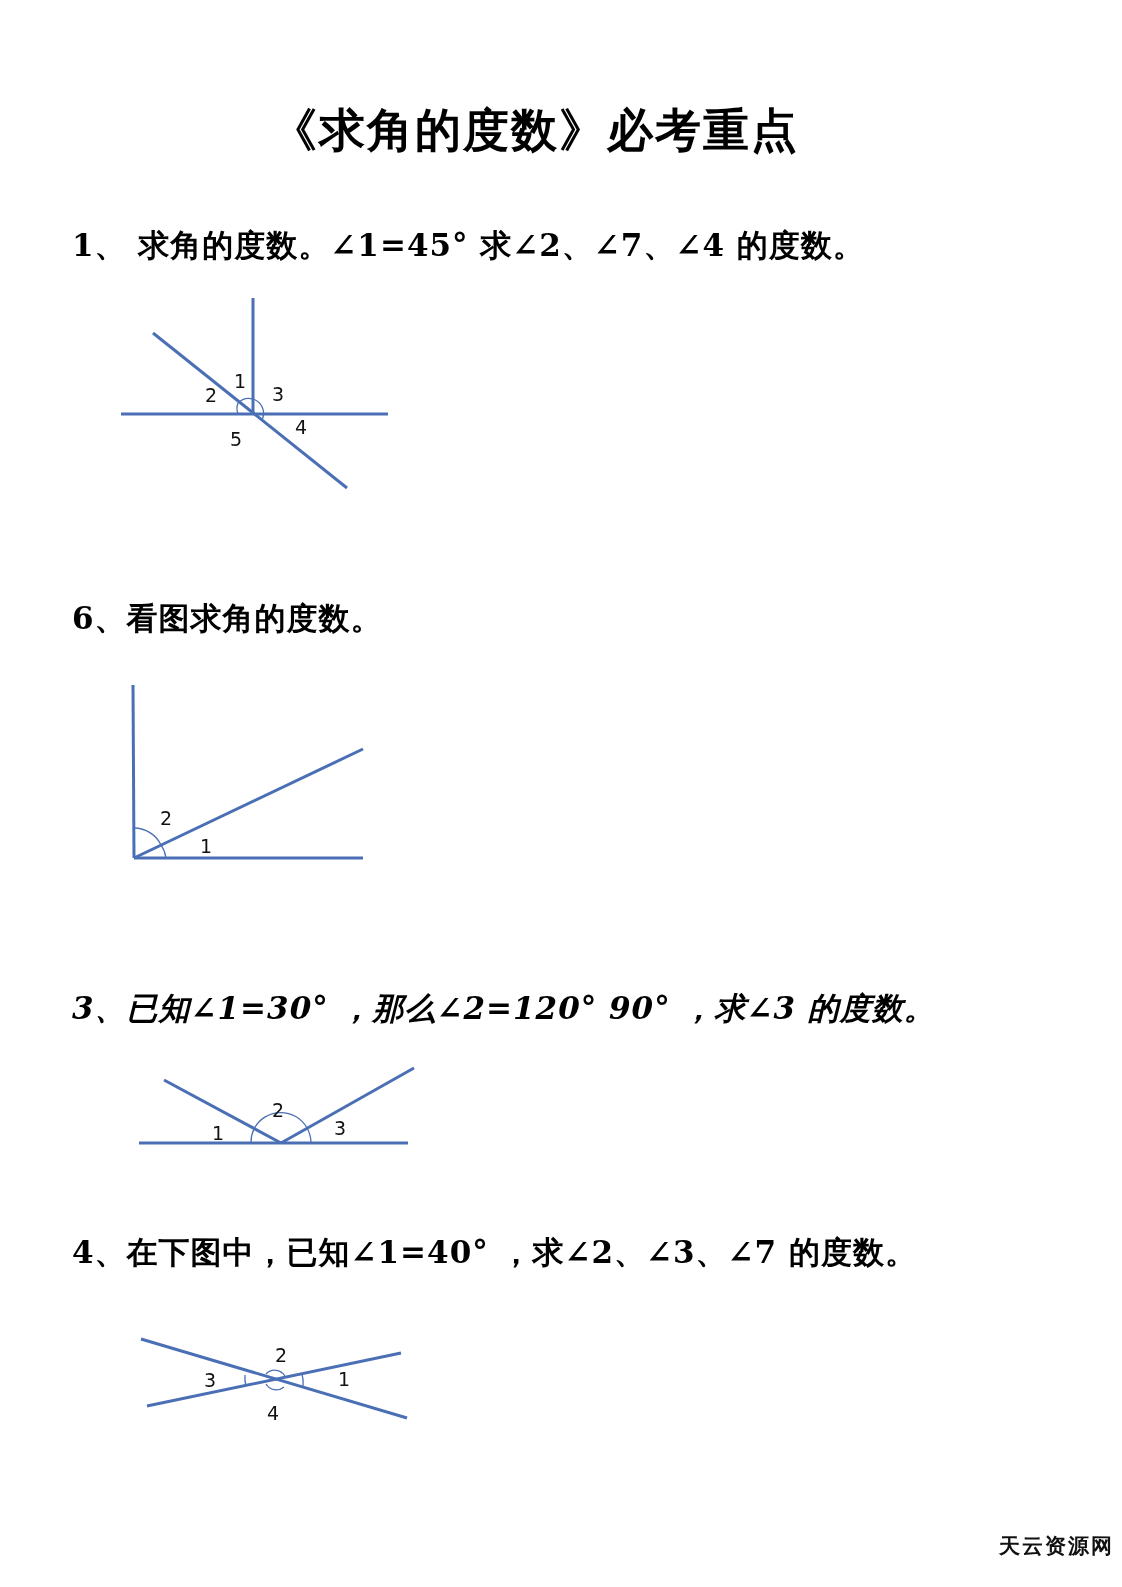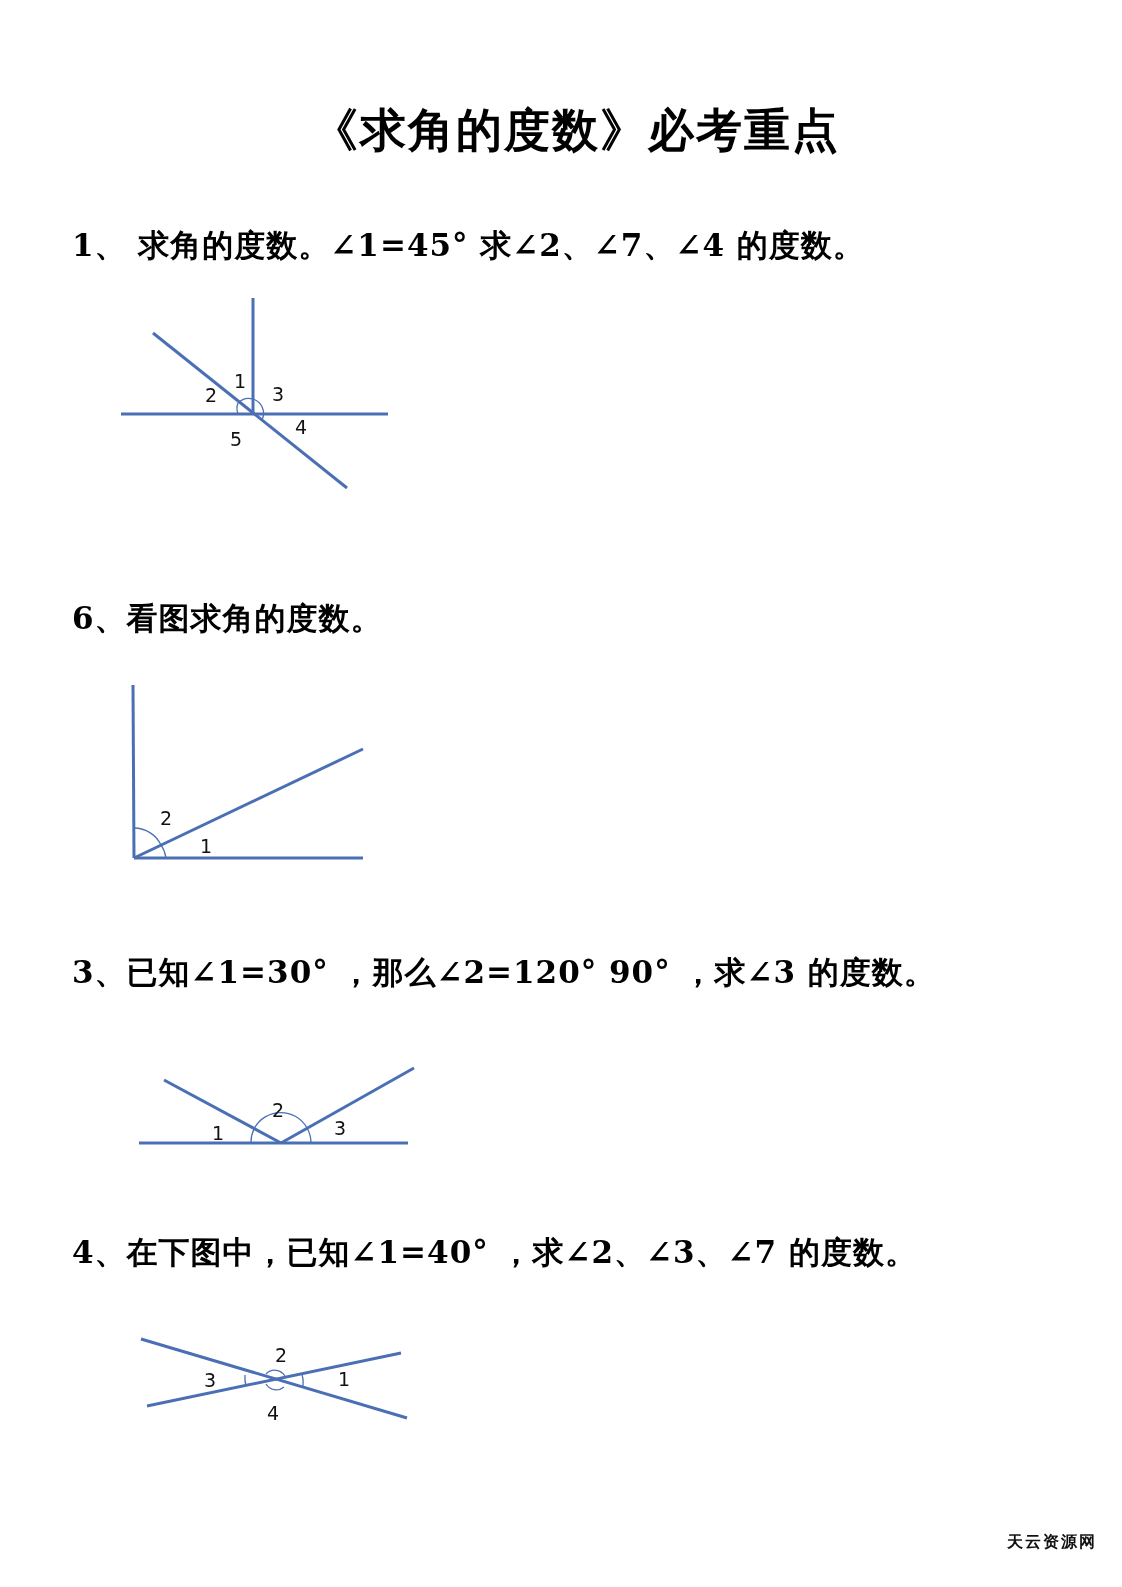--- a/index.html
+++ b/index.html
@@ -3,36 +3,36 @@
   <meta charset="utf-8">
   <style>
     html, body { margin: 0; padding: 0; background: #ffffff; }
     body {
       width: 1122px; height: 1587px; position: relative; overflow: hidden;
       font-family: "DejaVu Serif", "Liberation Serif", serif;
       color: #000;
     }
     .title {
       position: absolute; left: 0; width: 1070px; top: 100px;
-      text-align: center; font-size: 46px; font-weight: bold; letter-spacing: 2px; padding-left: 41px;
+      text-align: center; font-size: 46px; font-weight: bold; letter-spacing: 2px;
     }
     .q {
       position: absolute; left: 72px; font-size: 31px; font-weight: bold;
       white-space: nowrap; letter-spacing: 1px;
     }
     .q1 { top: 225px; }
     .q2 { top: 598px; }
-    .q3 { top: 952px; }
+    .q3 { top: 988px; font-style: italic; }
     .q4 { top: 1232px; }
     svg.fig { position: absolute; left: 0; top: 0; }
     .lbl { font-family: "DejaVu Sans", "Liberation Sans", sans-serif; font-size: 19px; fill: #111; }
     .watermark {
-      position: absolute; right: 25px; top: 1532px;
+      position: absolute; right: 8px; top: 1532px;
       font-family: "DejaVu Sans", "Liberation Sans", sans-serif;
-      font-size: 16px; font-weight: bold; letter-spacing: 2px; color: #111;
+      font-size: 21px; font-weight: bold; letter-spacing: 2px; color: #111;
     }
   </style>
 </head>
 <body>
 
 <div class="title">《求角的度数》必考重点</div>
 
 <div class="q q1">1、 求角的度数。∠1=45° 求∠2、∠7、∠4 的度数。</div>
 <div class="q q2">6、看图求角的度数。</div>
 <div class="q q3">3、已知∠1=30° ，那么∠2=120° 90° ，求∠3 的度数。</div>

